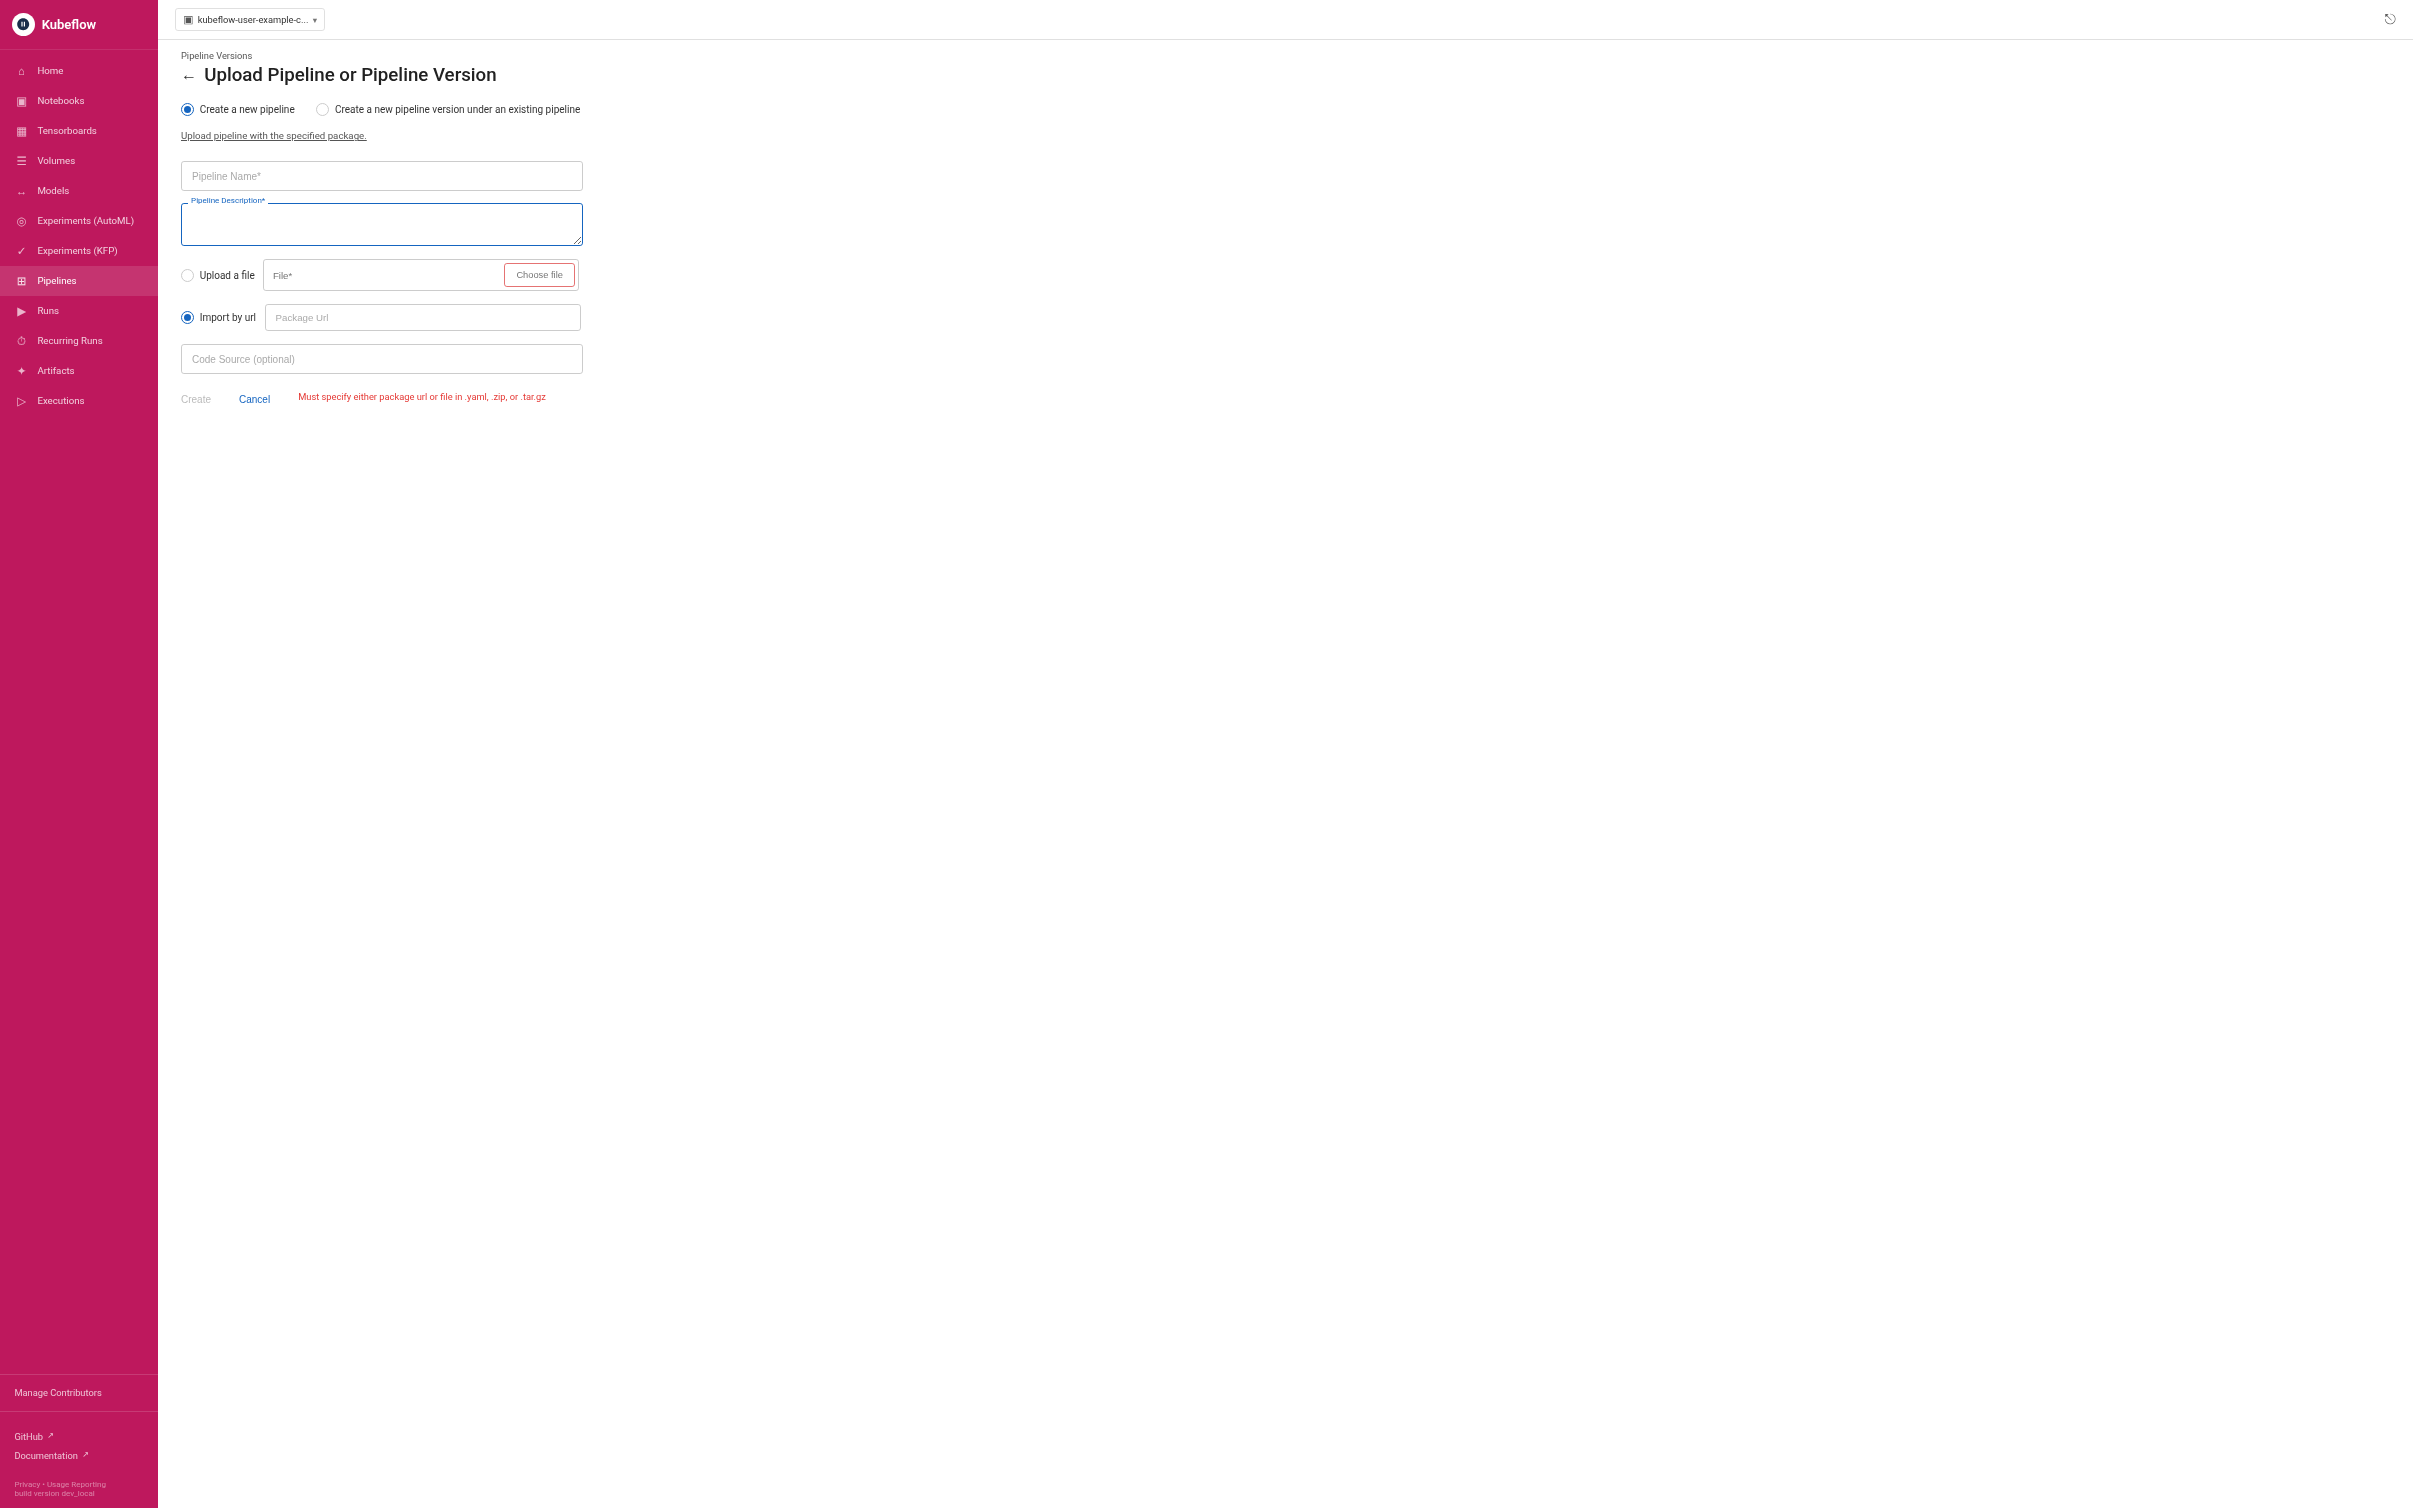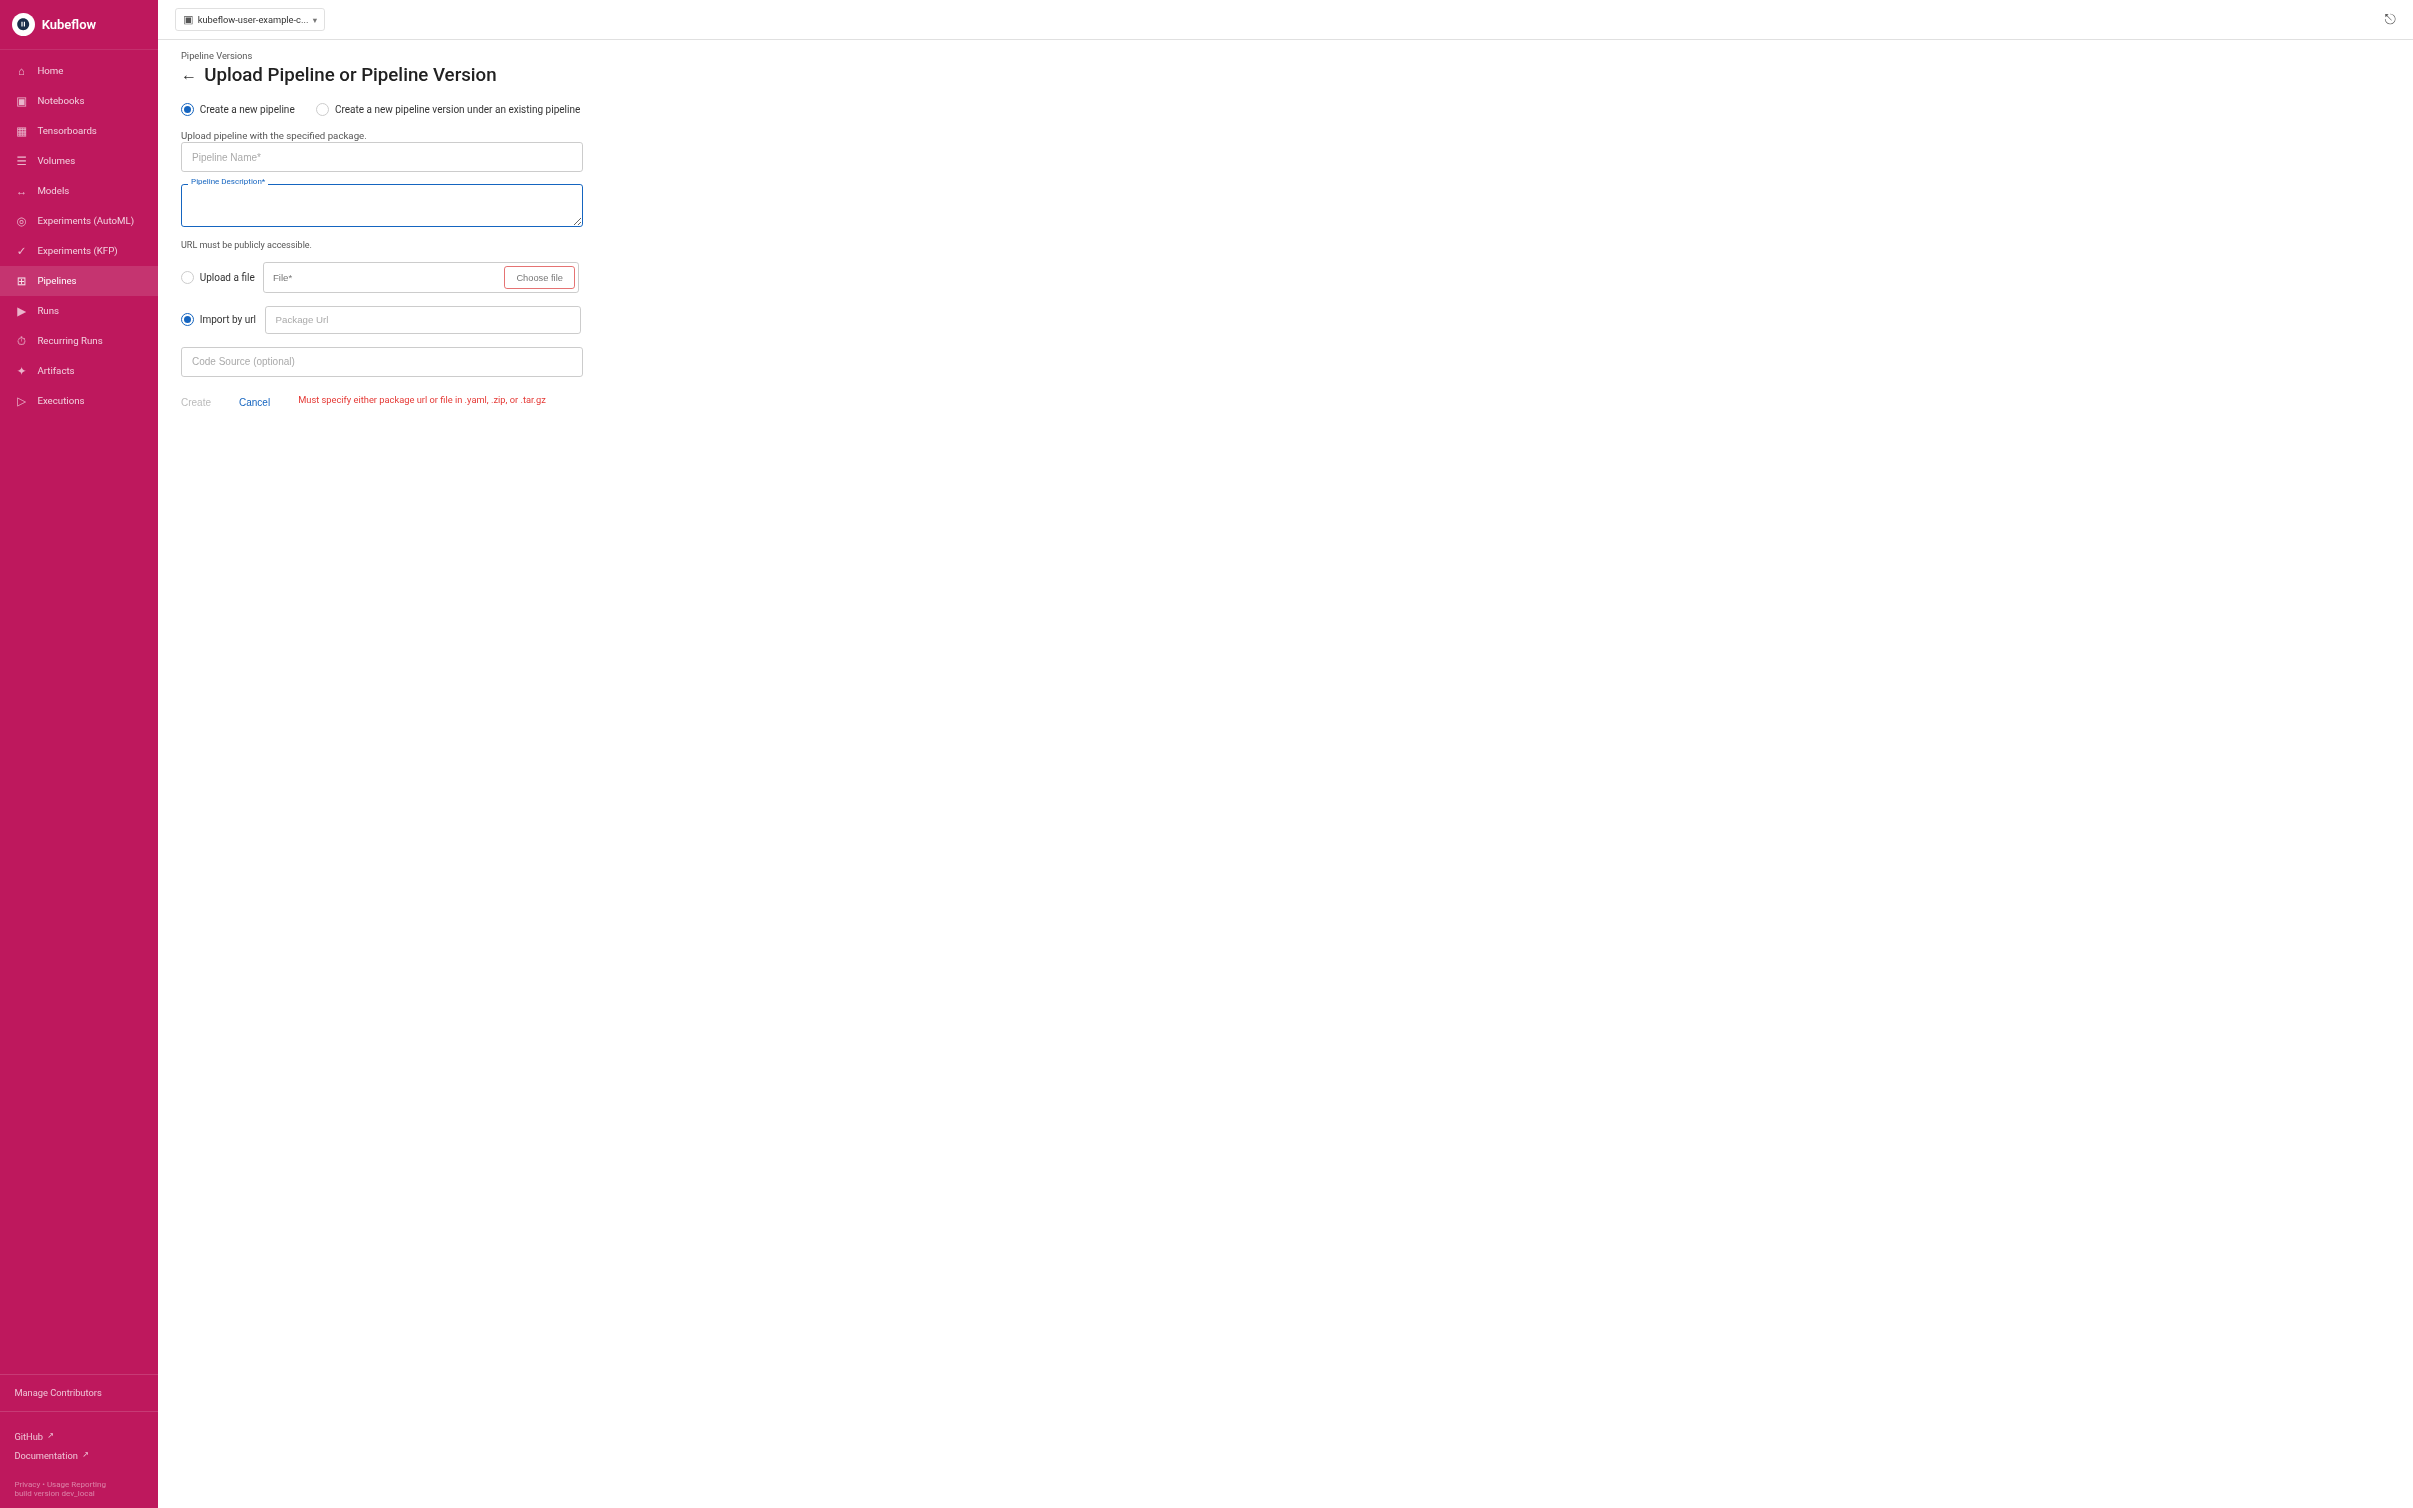--- a/index.html
+++ b/index.html
@@ -126,21 +126,21 @@
     }
     .radio-circle.selected { border-color: #1565c0; }
     .radio-circle.selected::after {
       content: '';
       width: 7.2px; height: 7.2px;
       background: #1565c0;
       border-radius: 50%;
     }
 
     
-    .upload-subtitle { font-size: 9.7px; color: #555; margin-bottom: 1px; }
+    .upload-subtitle { font-size: 9.7px; color: #555; margin-bottom: 20px; text-decoration: underline; }
 
     
     .form-field {
       border: 0.7px solid #ccc;
       border-radius: 2.9px;
       padding: 8.6px 10px;
       font-size: 10px;
       color: #333;
       background: #fff;
       outline: none;
@@ -386,21 +386,20 @@
 
     <div class="form-field-wrapper">
       <input class="form-field" type="text" placeholder="Pipeline Name*" style="">
     </div>
 
     <div class="form-field-wrapper focused">
       <span class="field-label">Pipeline Description*</span>
       <textarea class="form-field" style=""></textarea>
     </div>
 
-    <p class="url-info">URL must be publicly accessible.</p>
 
     <div class="source-options">
       <div class="source-option">
         <label class="radio-option">
           <div class="radio-circle"></div>
           <span>Upload a file</span>
         </label>
         <div class="file-input-row">
           <input class="file-input-field" type="text" placeholder="File*" style="">
           <button class="choose-file-btn">Choose file</button>

